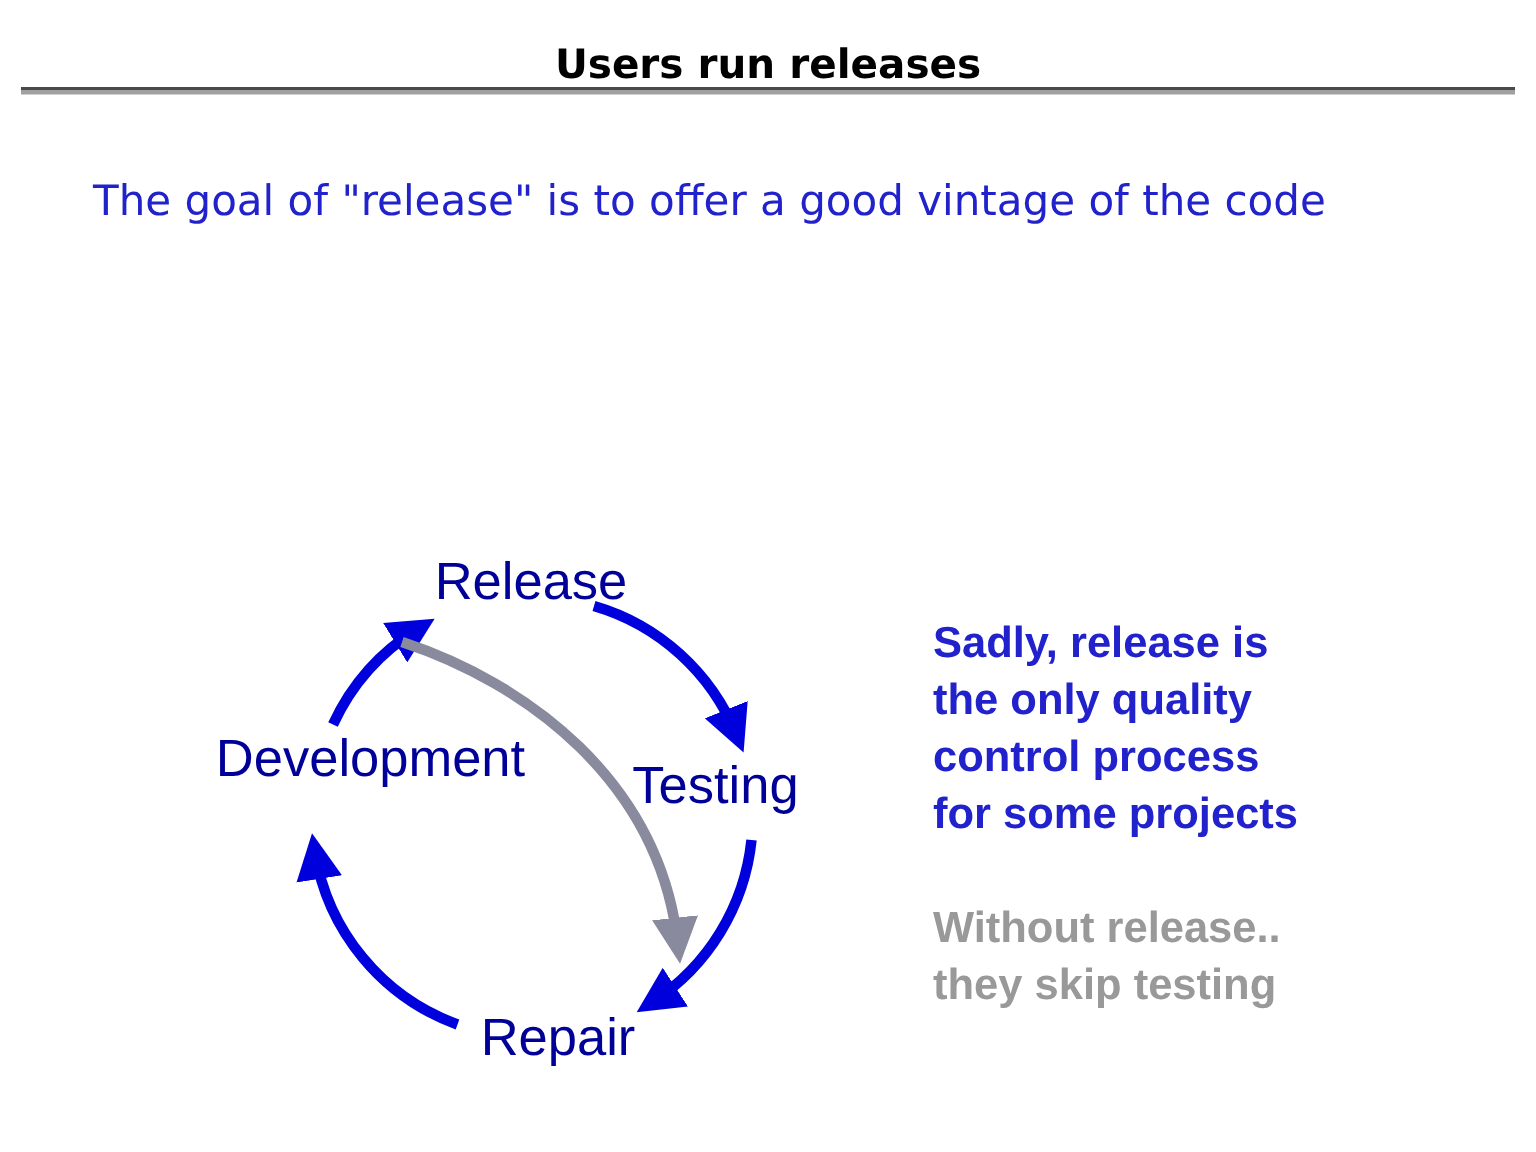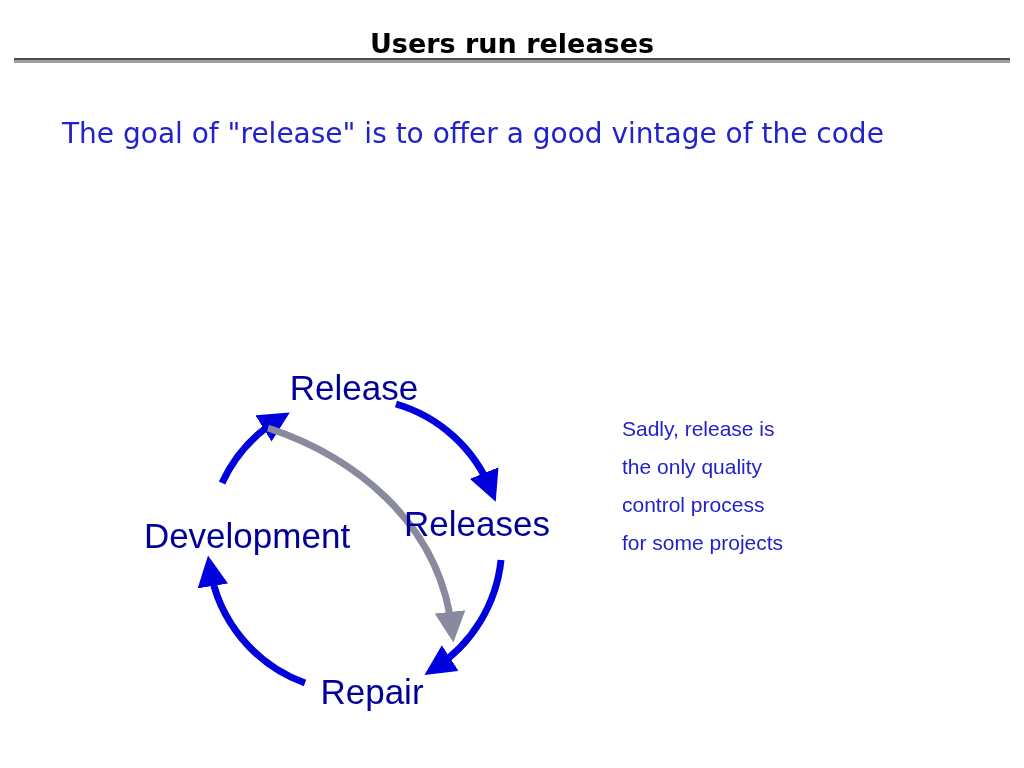--- a/index.html
+++ b/index.html
@@ -30,25 +30,25 @@
   }
   .para1{top:114px;}
   .para2{top:196px;}
   .cycle-label{
     position:absolute;transform:translateX(-50%);
     color:var(--label-blue);font-size:35px;
     font-family:"Liberation Sans",sans-serif;white-space:nowrap;
   }
   .lbl-release{left:354px;top:368px;}
   .lbl-testing{left:477px;top:504px;}
-  .lbl-development{left:247px;top:516px;}
+  .lbl-development{left:247px;top:486px;}
   .lbl-repair{left:372px;top:672px;}
   .note{
-    position:absolute;left:622px;font-size:21px;line-height:38px;
-    white-space:pre-line;font-family:"Liberation Sans",sans-serif;
+    position:absolute;left:622px;font-size:29px;line-height:38px;
+    white-space:pre-line;font-family:"Liberation Sans",sans-serif;font-weight:bold;
   }
   .note-blue{top:410px;color:var(--body-blue);}
   .note-gray{top:600px;color:var(--gray-text);}
   .diagram-svg{position:absolute;left:0;top:0;pointer-events:none;}
   .arc{fill:none;stroke:var(--arrow-blue);stroke-width:7;}
   .arc-head{fill:var(--arrow-blue);}
   .skip{fill:none;stroke:var(--arrow-gray);stroke-width:7;}
   .skip-head{fill:var(--arrow-gray);}
 </style>
 </head>
@@ -73,22 +73,24 @@
 
     <path class="arc" d="M 396 404 A 147 147 0 0 1 491 490" marker-end="url(#headBlue)"></path>
     <path class="arc" d="M 501 560 A 147 147 0 0 1 435 668" marker-end="url(#headBlue)"></path>
     <path class="arc" d="M 305 683 A 147 147 0 0 1 210 568" marker-end="url(#headBlue)"></path>
     <path class="arc" d="M 222 483 A 147 147 0 0 1 279 419" marker-end="url(#headBlue)"></path>
 
     <path class="skip" d="M 268 428 C 350 455, 440 520, 452 630" marker-end="url(#headGray)"></path>
   </svg>
 
   <div class="cycle-label lbl-release">Release</div>
-  <div class="cycle-label lbl-testing">Releases</div>
+  <div class="cycle-label lbl-testing">Testing</div>
   <div class="cycle-label lbl-development">Development</div>
   <div class="cycle-label lbl-repair">Repair</div>
 
   <div class="note note-blue">Sadly, release is
 the only quality
 control process
 for some projects</div>
+  <div class="note note-gray">Without release..
+they skip testing</div>
 
 </div>
 
 </body></html>

